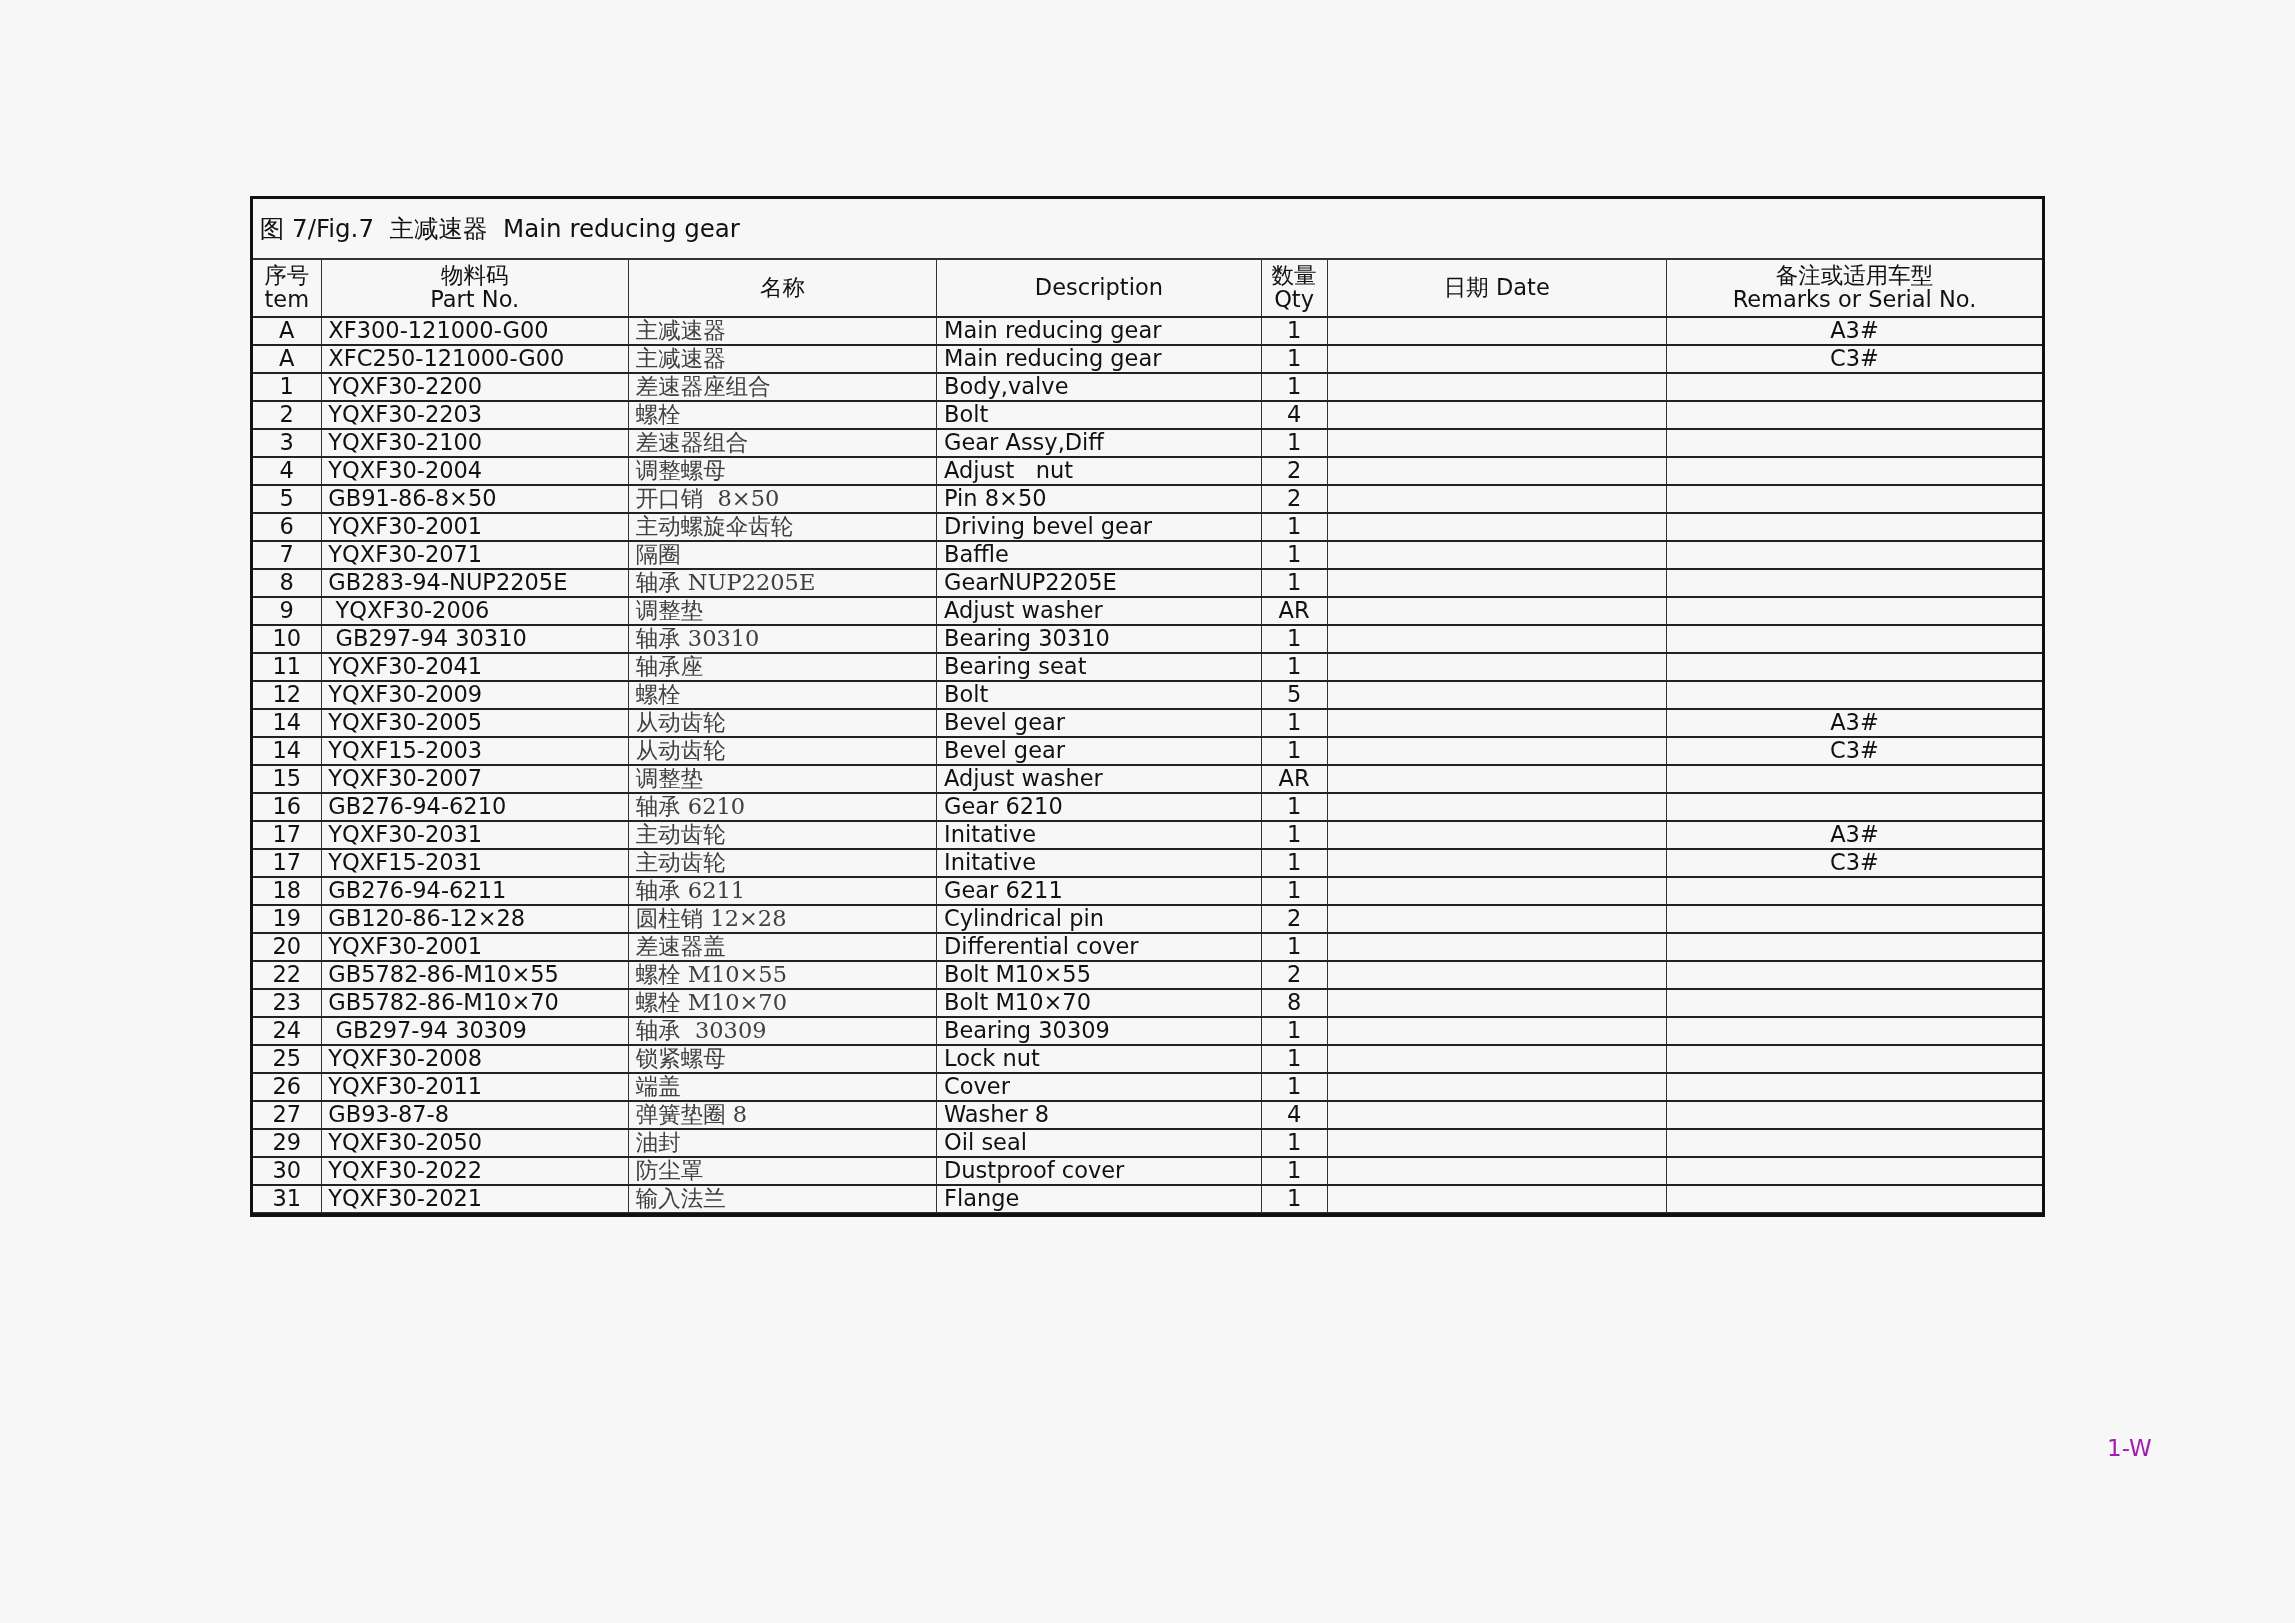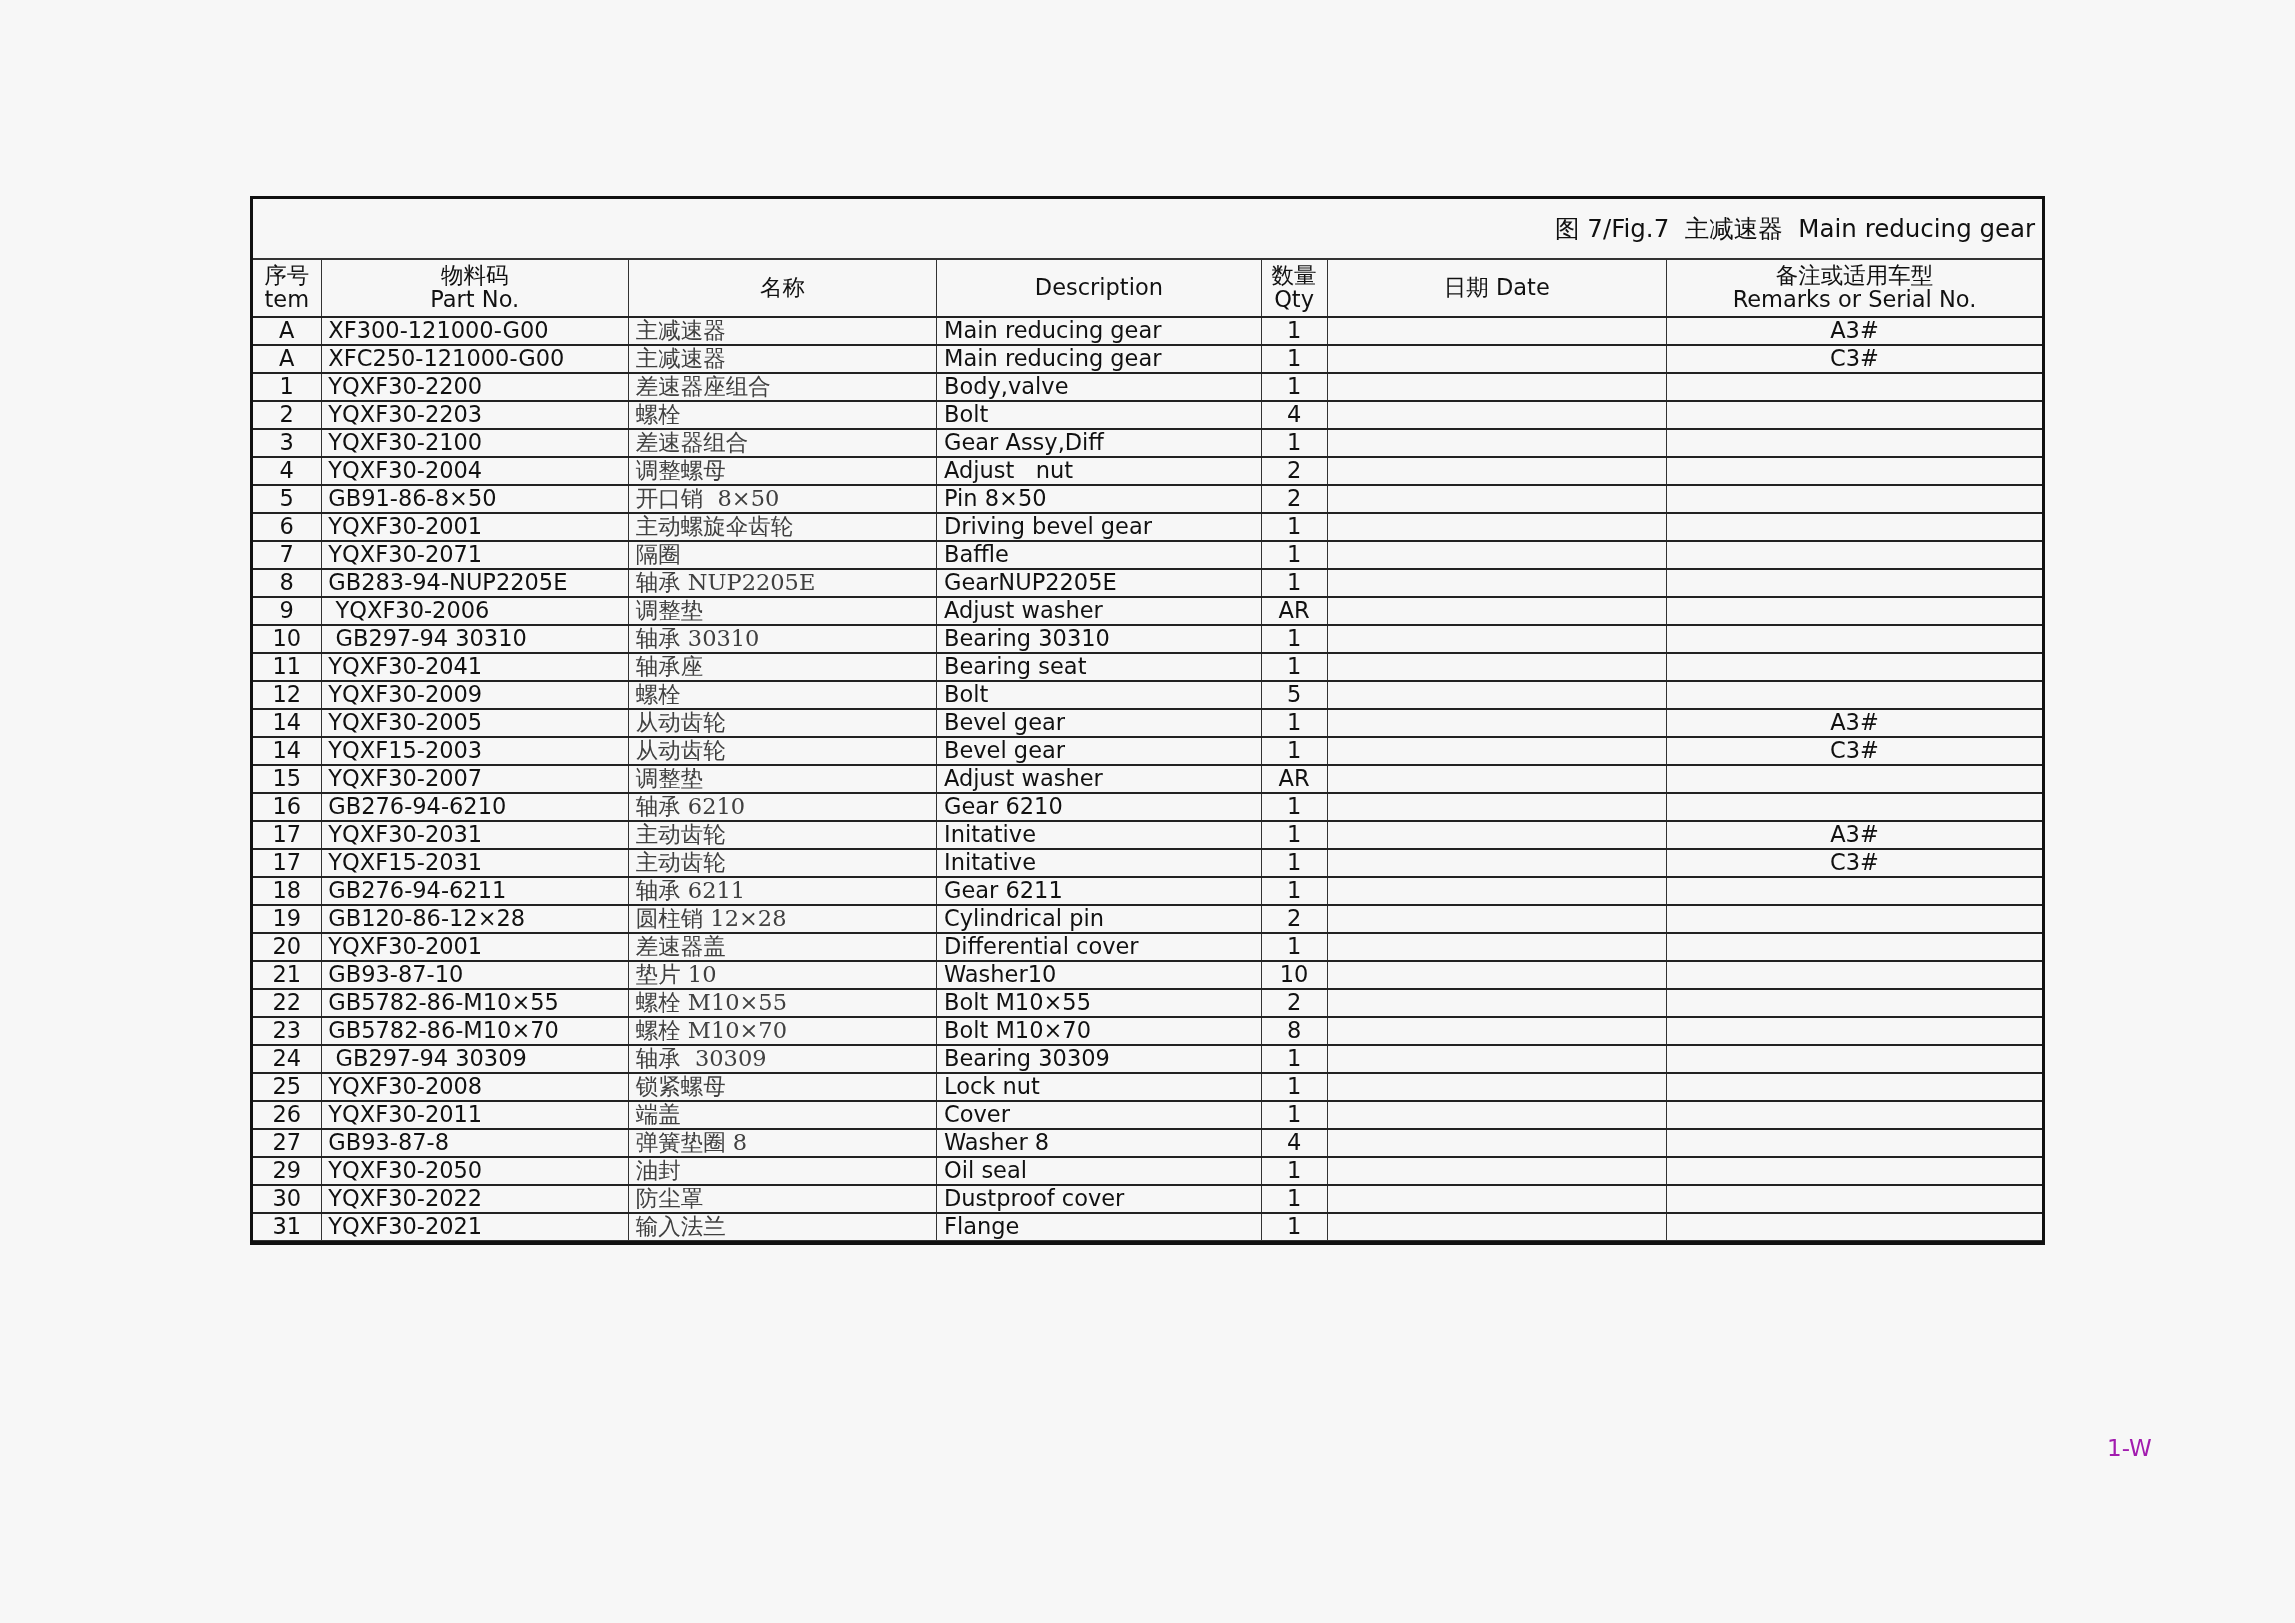--- a/index.html
+++ b/index.html
@@ -39,21 +39,21 @@
     white-space: pre;
     overflow: hidden;
     vertical-align: middle;
   }
   table.parts tr.data-row td {
     border-top: 2.7px solid #222;
     height: 26px;
   }
   .title-cell {
     height: 59px;
-    text-align: right;
+    text-align: left;
     font-size: 24.5px !important;
     border-top: none !important;
     border-left: none !important;
     border-right: none !important;
     margin-left: 37px;
   }
   .hdr th {
     height: 56px;
     text-align: center;
     white-space: normal !important;
@@ -321,29 +321,20 @@
         <tr class="data-row">
           <td class="c-item">20</td>
           <td class="c-part">YQXF30-2001</td>
           <td class="c-name">差速器盖</td>
           <td class="c-desc">Differential cover</td>
           <td class="c-qty">1</td>
           <td class="c-date"></td>
           <td class="c-remark"></td>
         </tr>
         <tr class="data-row">
-          <td class="c-item">21</td>
-          <td class="c-part">GB93-87-10</td>
-          <td class="c-name">垫片 10</td>
-          <td class="c-desc">Washer10</td>
-          <td class="c-qty">10</td>
-          <td class="c-date"></td>
-          <td class="c-remark"></td>
-        </tr>
-        <tr class="data-row">
           <td class="c-item">22</td>
           <td class="c-part">GB5782-86-M10×55</td>
           <td class="c-name">螺栓 M10×55</td>
           <td class="c-desc">Bolt M10×55</td>
           <td class="c-qty">2</td>
           <td class="c-date"></td>
           <td class="c-remark"></td>
         </tr>
         <tr class="data-row">
           <td class="c-item">23</td>

